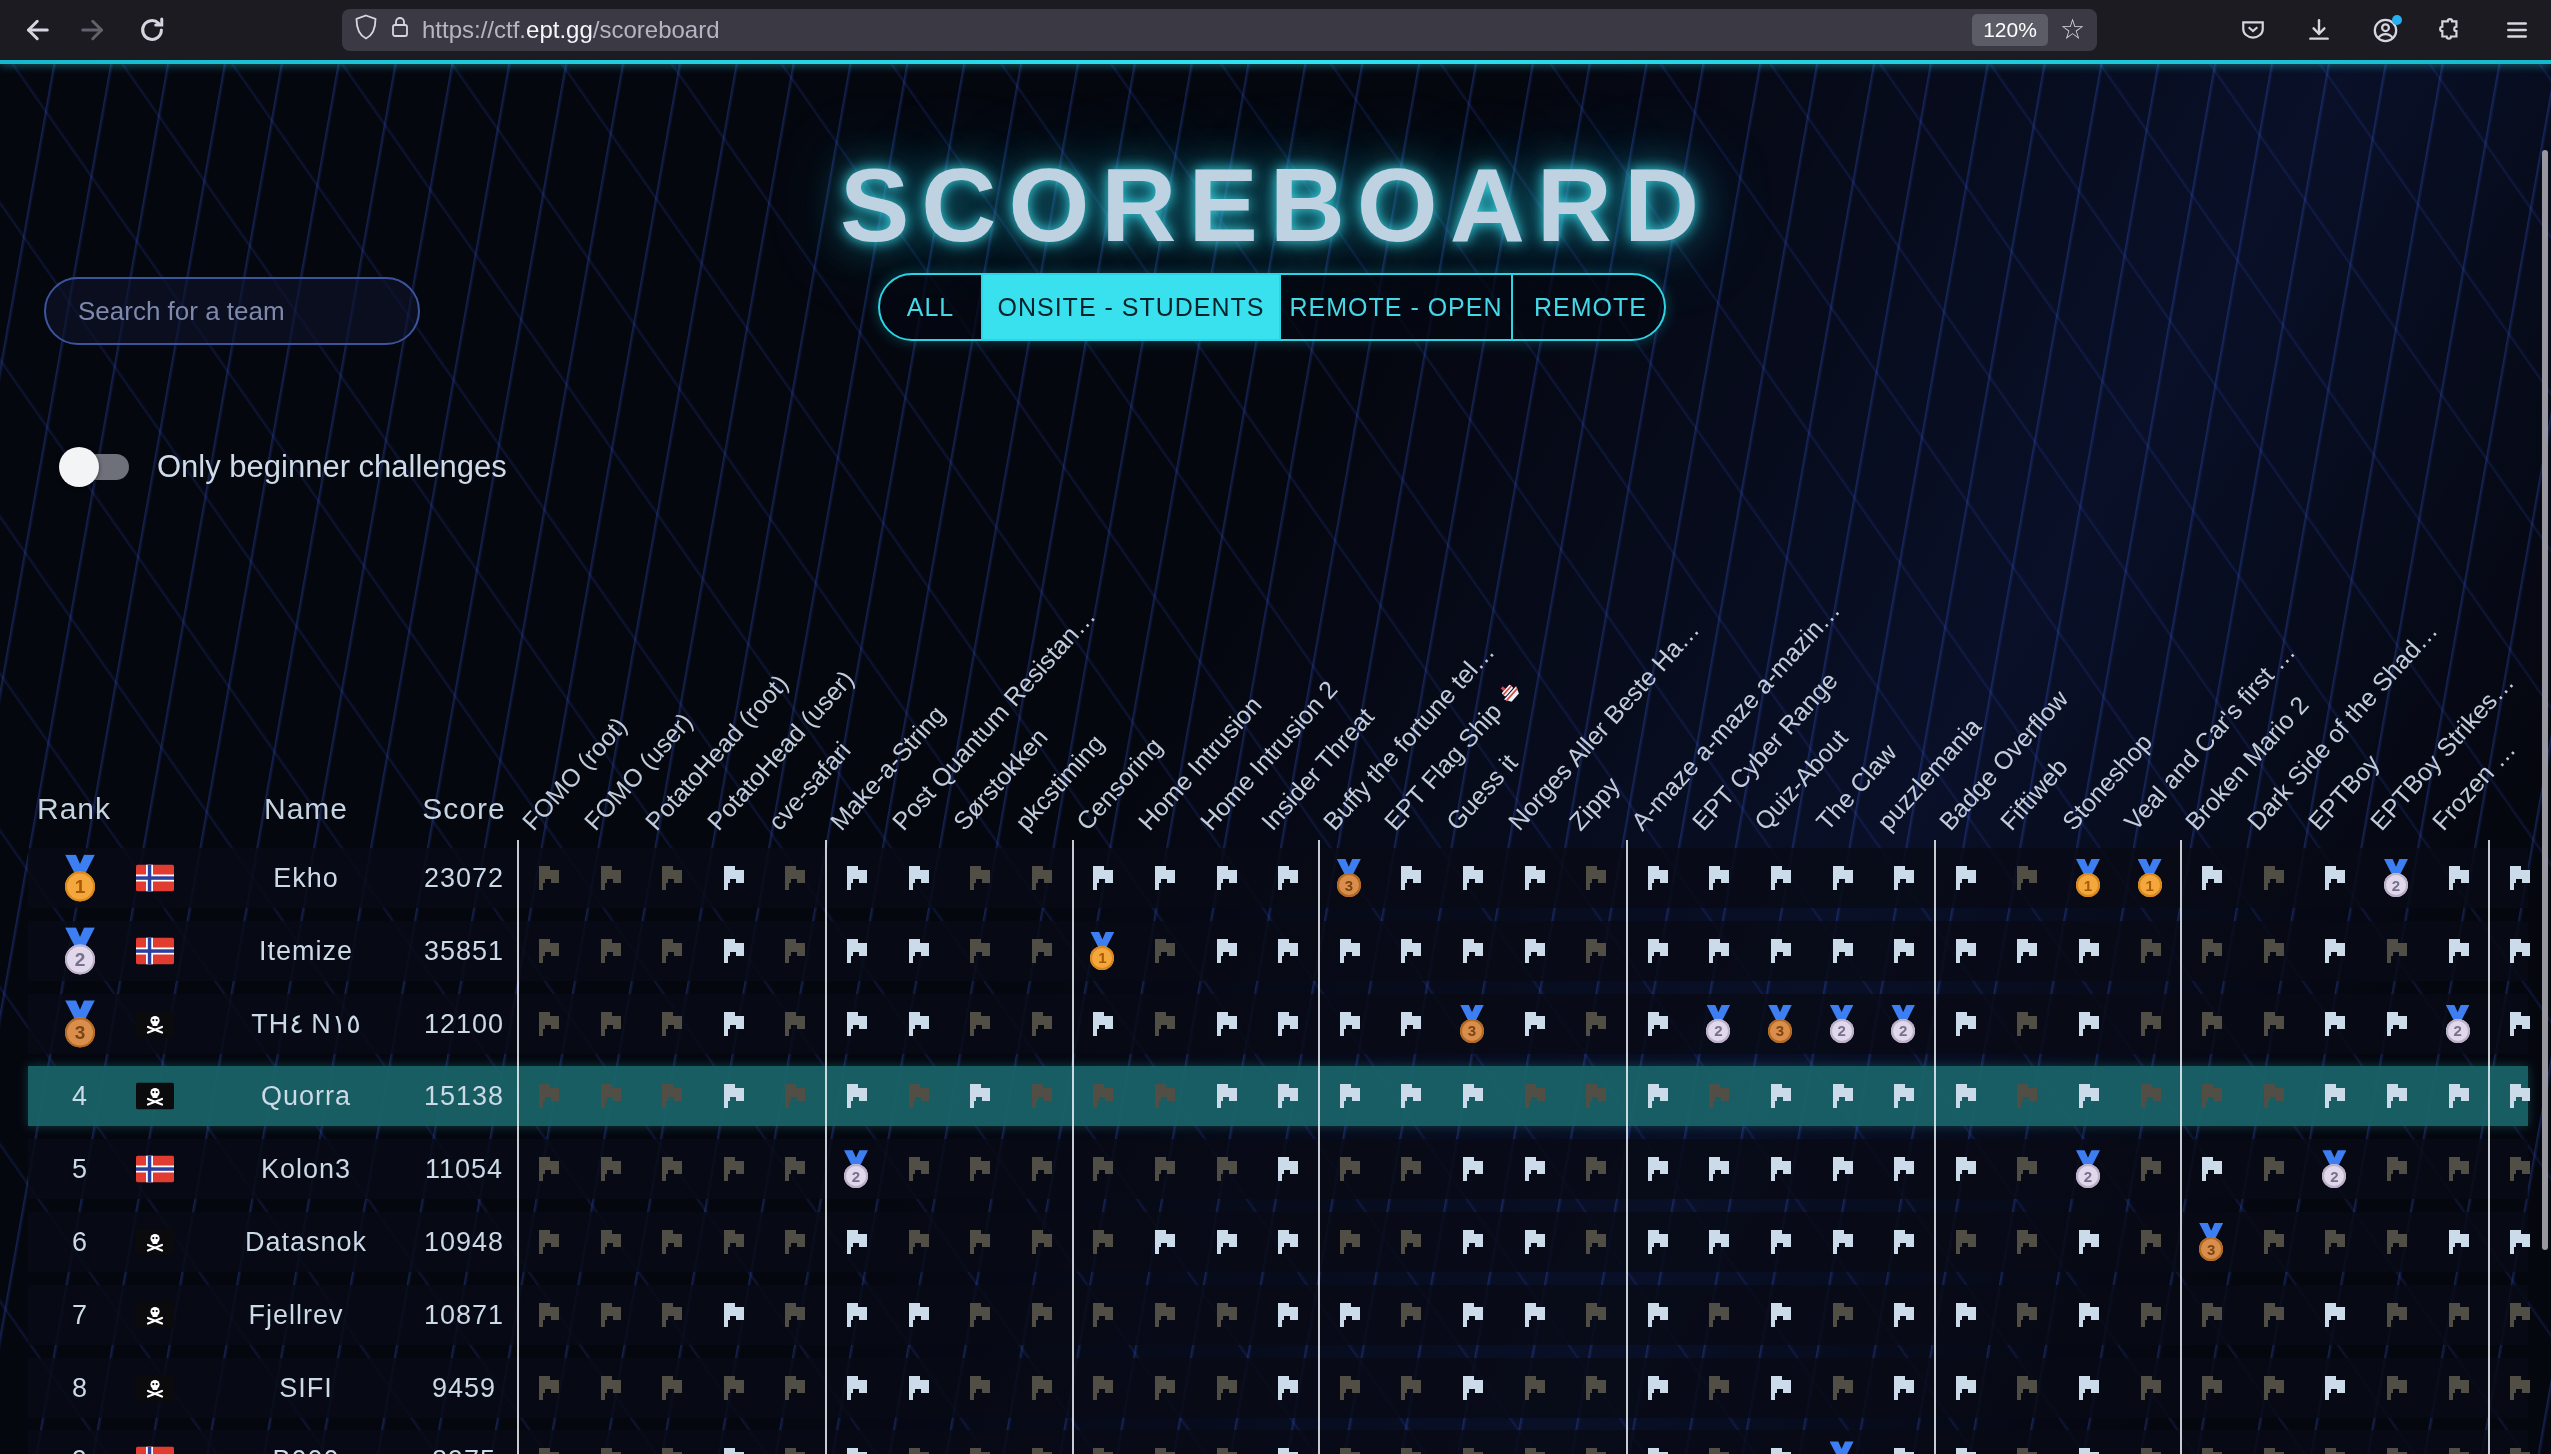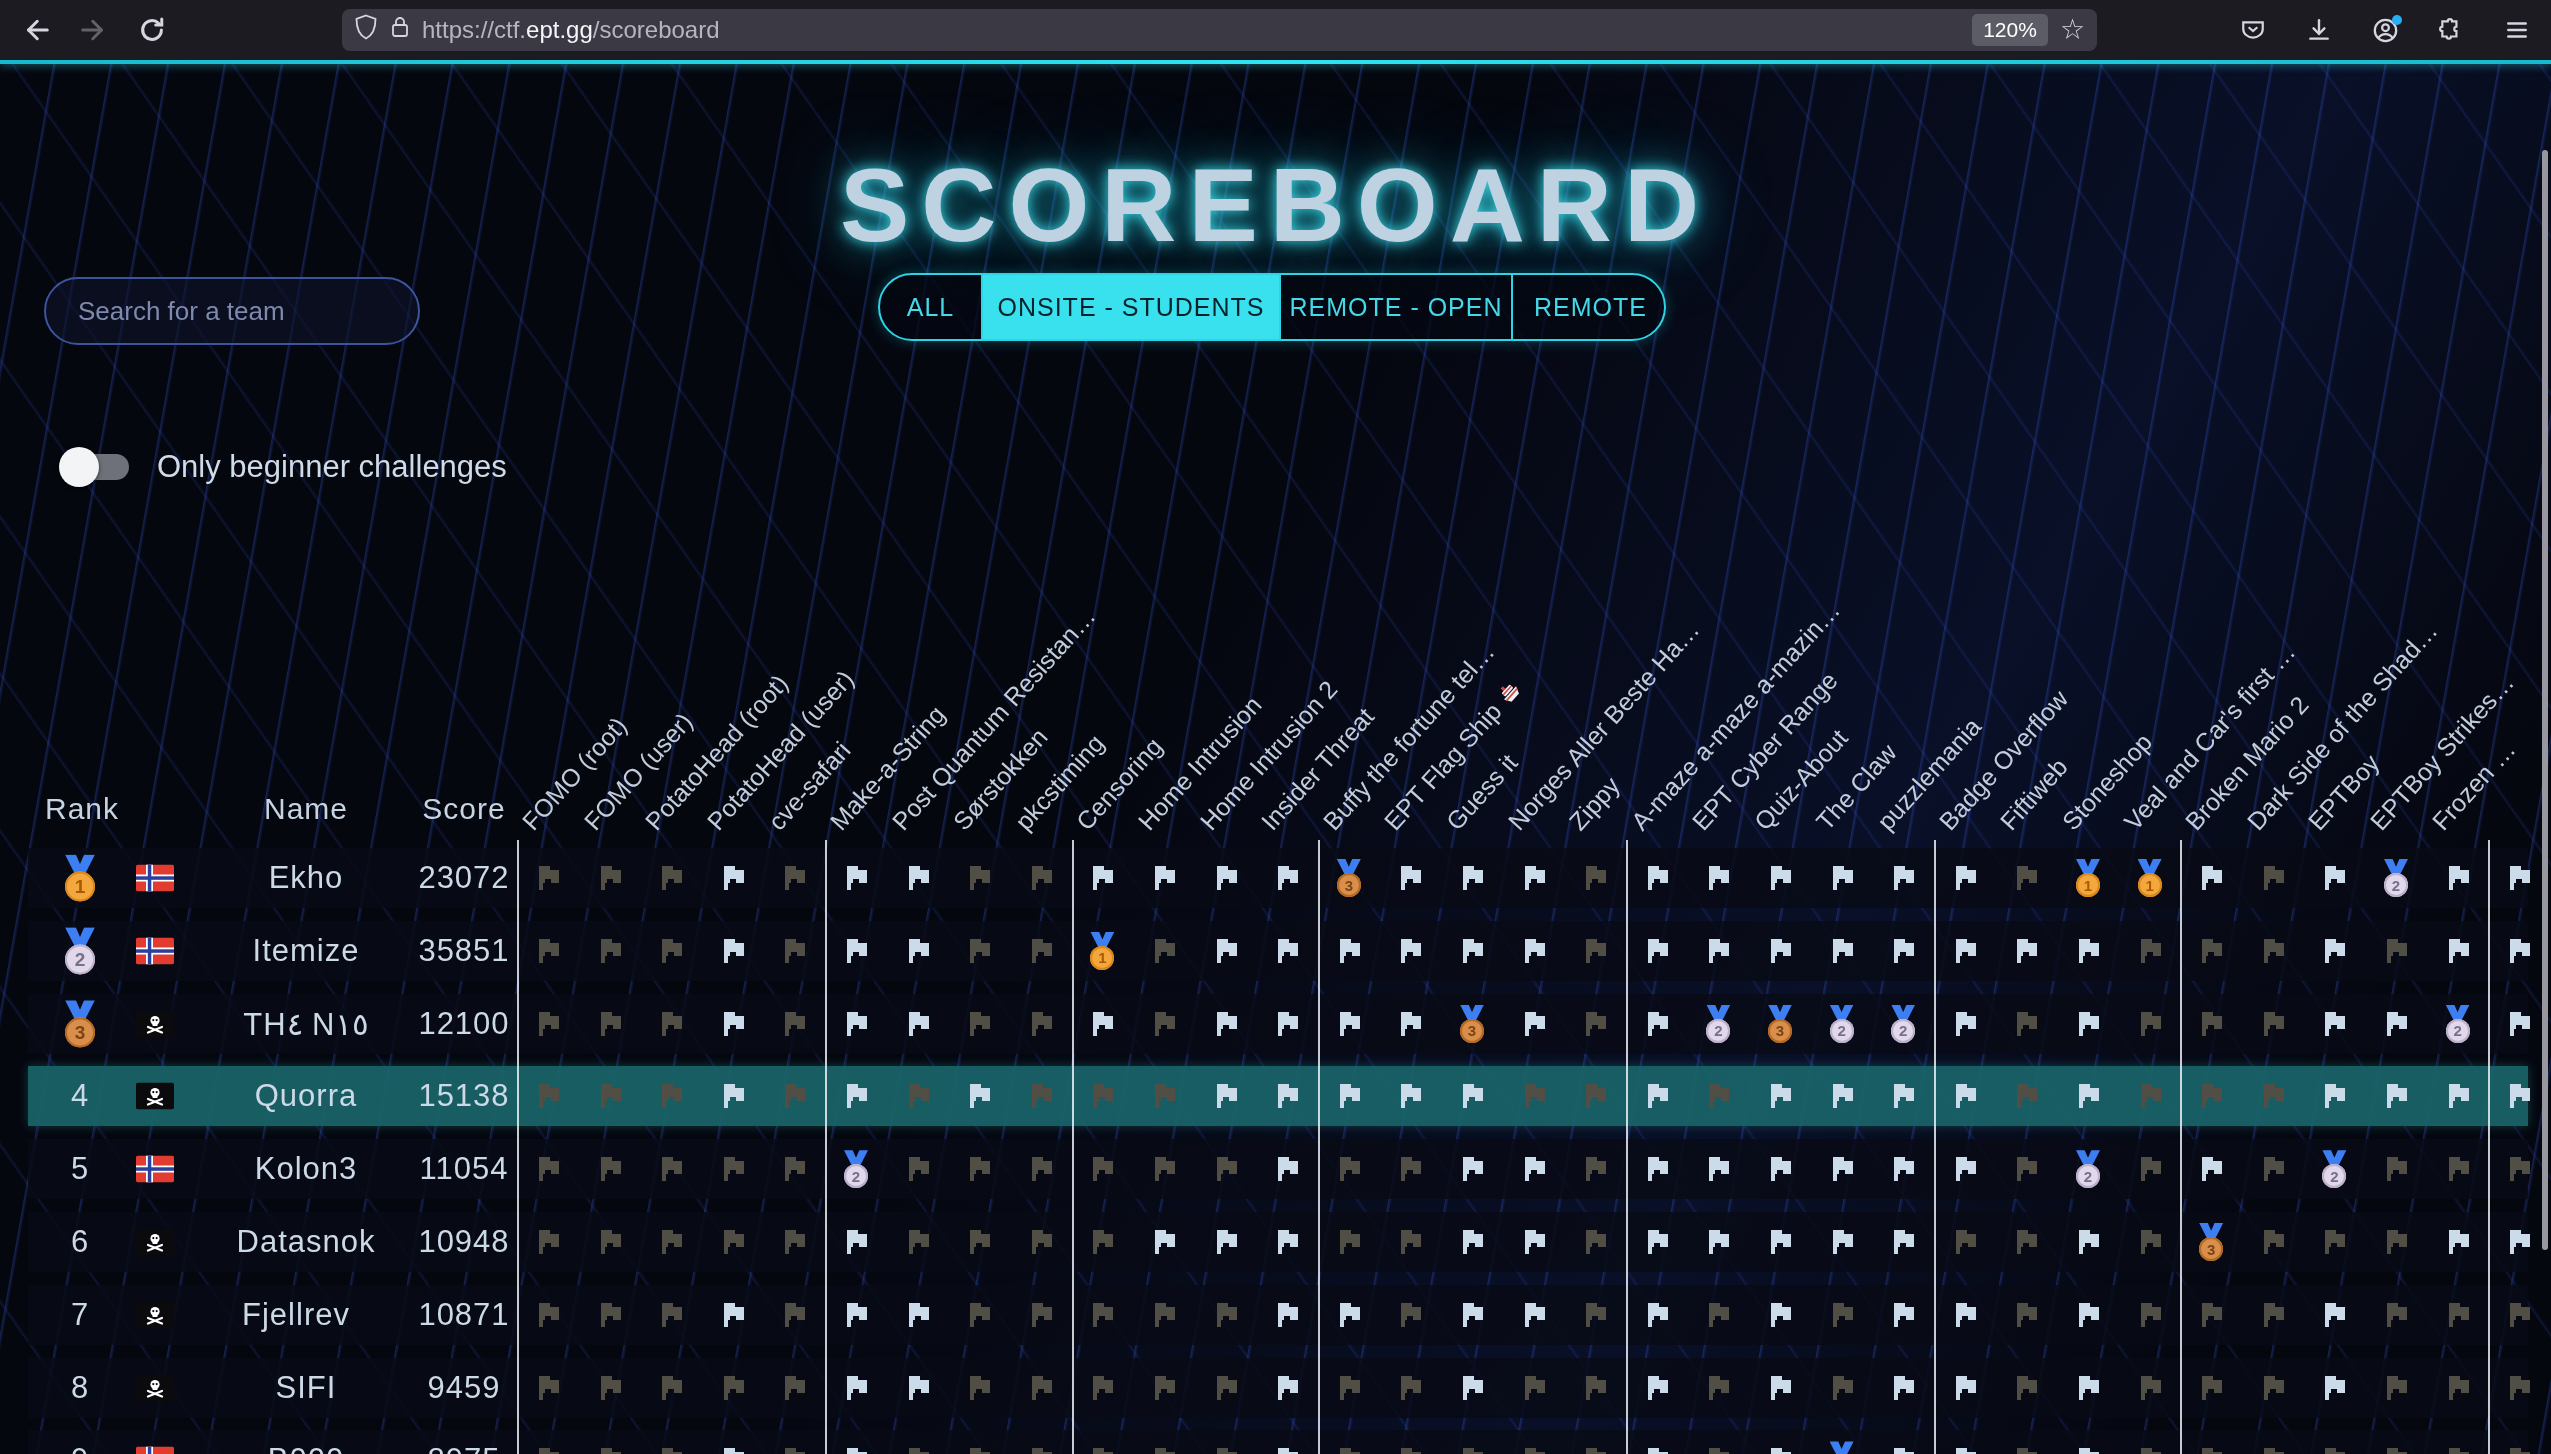--- a/index.html
+++ b/index.html
@@ -50,21 +50,21 @@
   .switch .knob{position:absolute;left:0;top:2px;width:40px;height:40px;border-radius:50%;background:#f2f4f6;box-shadow:0 1px 4px rgba(0,0,0,.55);}
   .toggle-label{font-size:31px;color:#cfdbe8;}
 
   
   .col-head{position:absolute;top:792px;transform:translateX(-50%);font-size:30px;color:#c6d4e2;letter-spacing:1px;z-index:6;}
   .chal-head{position:absolute;top:806px;height:30px;line-height:30px;white-space:nowrap;font-size:25px;color:#c2cddb;
              transform-origin:0 100%;transform:rotate(-48deg);z-index:6;display:flex;align-items:center;gap:8px;}
   .vsep{position:absolute;top:840px;bottom:0;width:2px;background:rgba(242,246,252,.82);z-index:8;}
   .row{position:absolute;left:28px;width:2500px;height:60px;background:rgba(8,11,22,.84);z-index:4;}
   .row.hl{background:rgba(26,99,104,.94);box-shadow:0 0 10px rgba(40,150,150,.35);}
-  .rk,.nm,.sc{position:absolute;top:50%;transform:translate(-50%,-50%);font-size:31px;color:#ccd9e7;letter-spacing:1px;white-space:nowrap;}
+  .rk,.nm,.sc{position:absolute;top:50%;transform:translate(-50%,-50%);font-size:27px;color:#ccd9e7;letter-spacing:1px;white-space:nowrap;}
   .cellpos{position:absolute;top:50%;transform:translate(-50%,-50%);display:flex;align-items:center;justify-content:center;}
 
   
   .medal{position:relative;width:30px;height:38px;}
   .medal::before{content:'';position:absolute;top:0;left:50%;transform:translateX(-50%);width:24px;height:16px;background:#3d7ff2;
                  clip-path:polygon(0 0,36% 0,50% 48%,64% 0,100% 0,66% 100%,34% 100%);}
   .medal .disc{position:absolute;left:50%;bottom:0;transform:translateX(-50%);width:24px;height:24px;border-radius:50%;
                font-weight:bold;font-size:15px;display:flex;align-items:center;justify-content:center;}
   .medal.g .disc{background:#f4a73c;color:#a85b00;box-shadow:inset 0 0 0 2px #d9891c;}
   .medal.s .disc{background:#e2d8eb;color:#77708b;box-shadow:inset 0 0 0 2px #bcb1ca;}
@@ -170,21 +170,21 @@
   <input class="search" type="text" placeholder="Search for a team" style="">
 
   <div class="toggle-row" style="top:445px;">
     <div class="switch">
         <div class="track"></div>
         <div class="knob"></div>
       </div>
     <div class="toggle-label">Only beginner challenges</div>
   </div>
 
-  <div class="col-head" style="left:82px;">Rank</div>
+  <div class="col-head" style="left:74px;">Rank</div>
   <div class="col-head" style="left:306px;">Name</div>
   <div class="col-head" style="left:464px;">Score</div>
 
   <div id="chal-headers">
       <div class="chal-head" style="left: 538px;">
         <span>FOMO (root)</span>
       </div>
       <div class="chal-head" style="left: 599.6px;">
         <span>FOMO (user)</span>
       </div>

